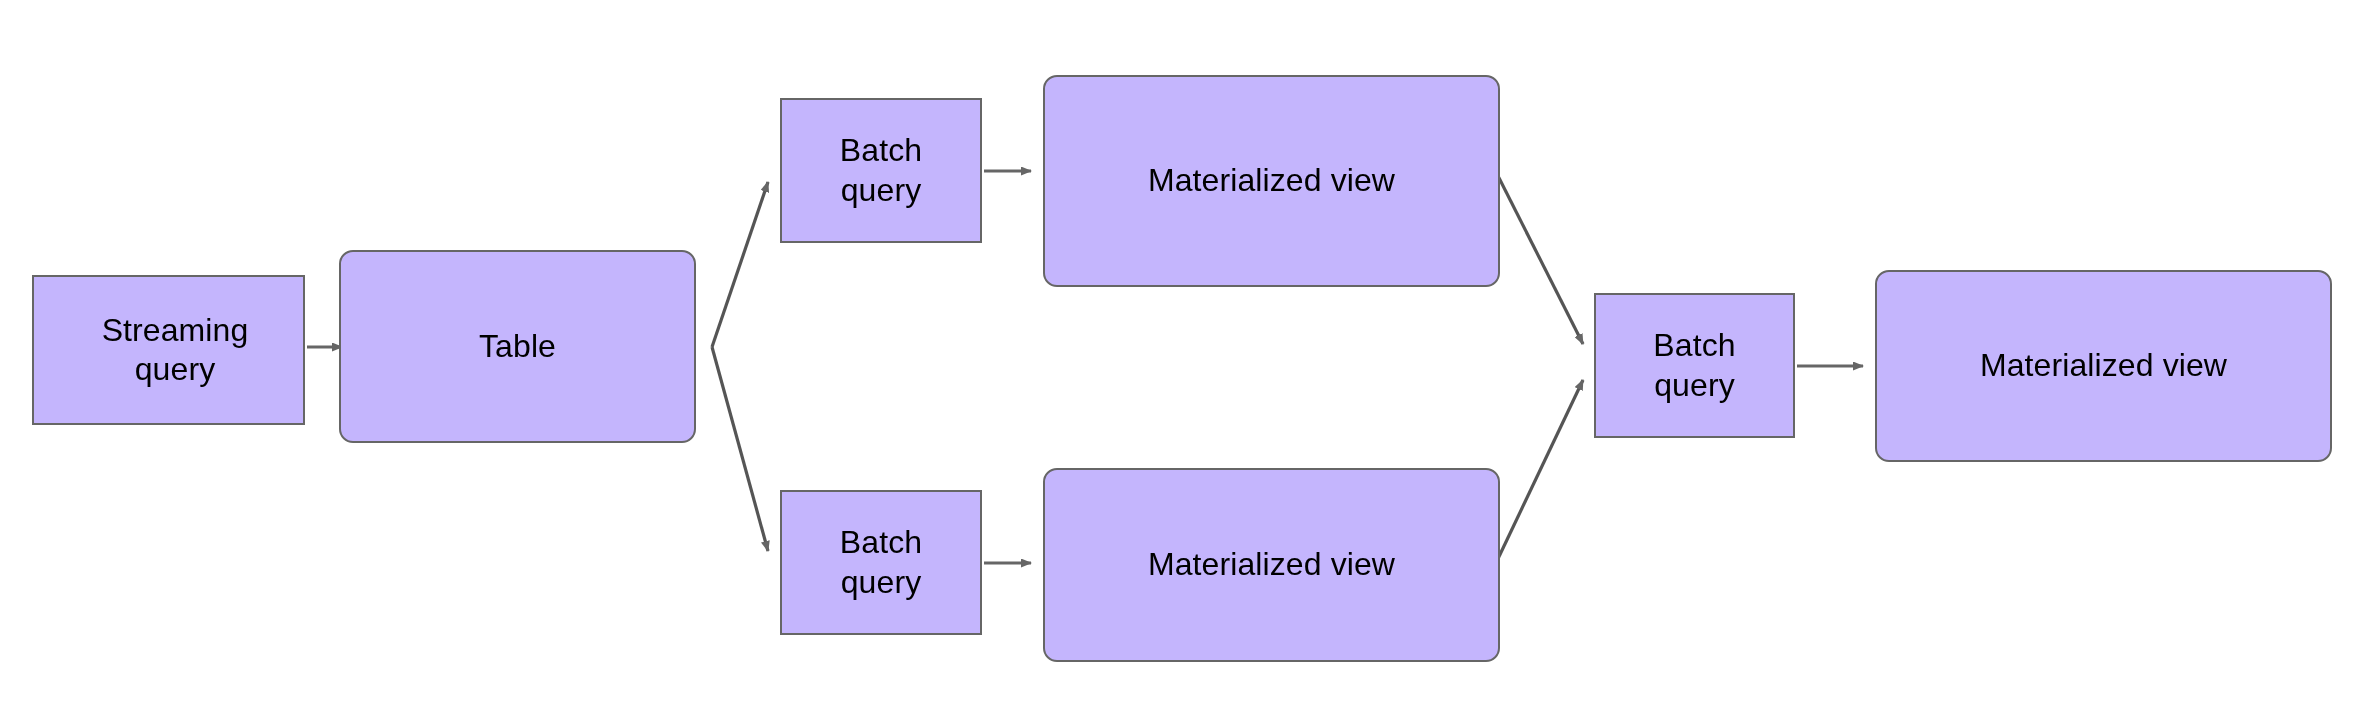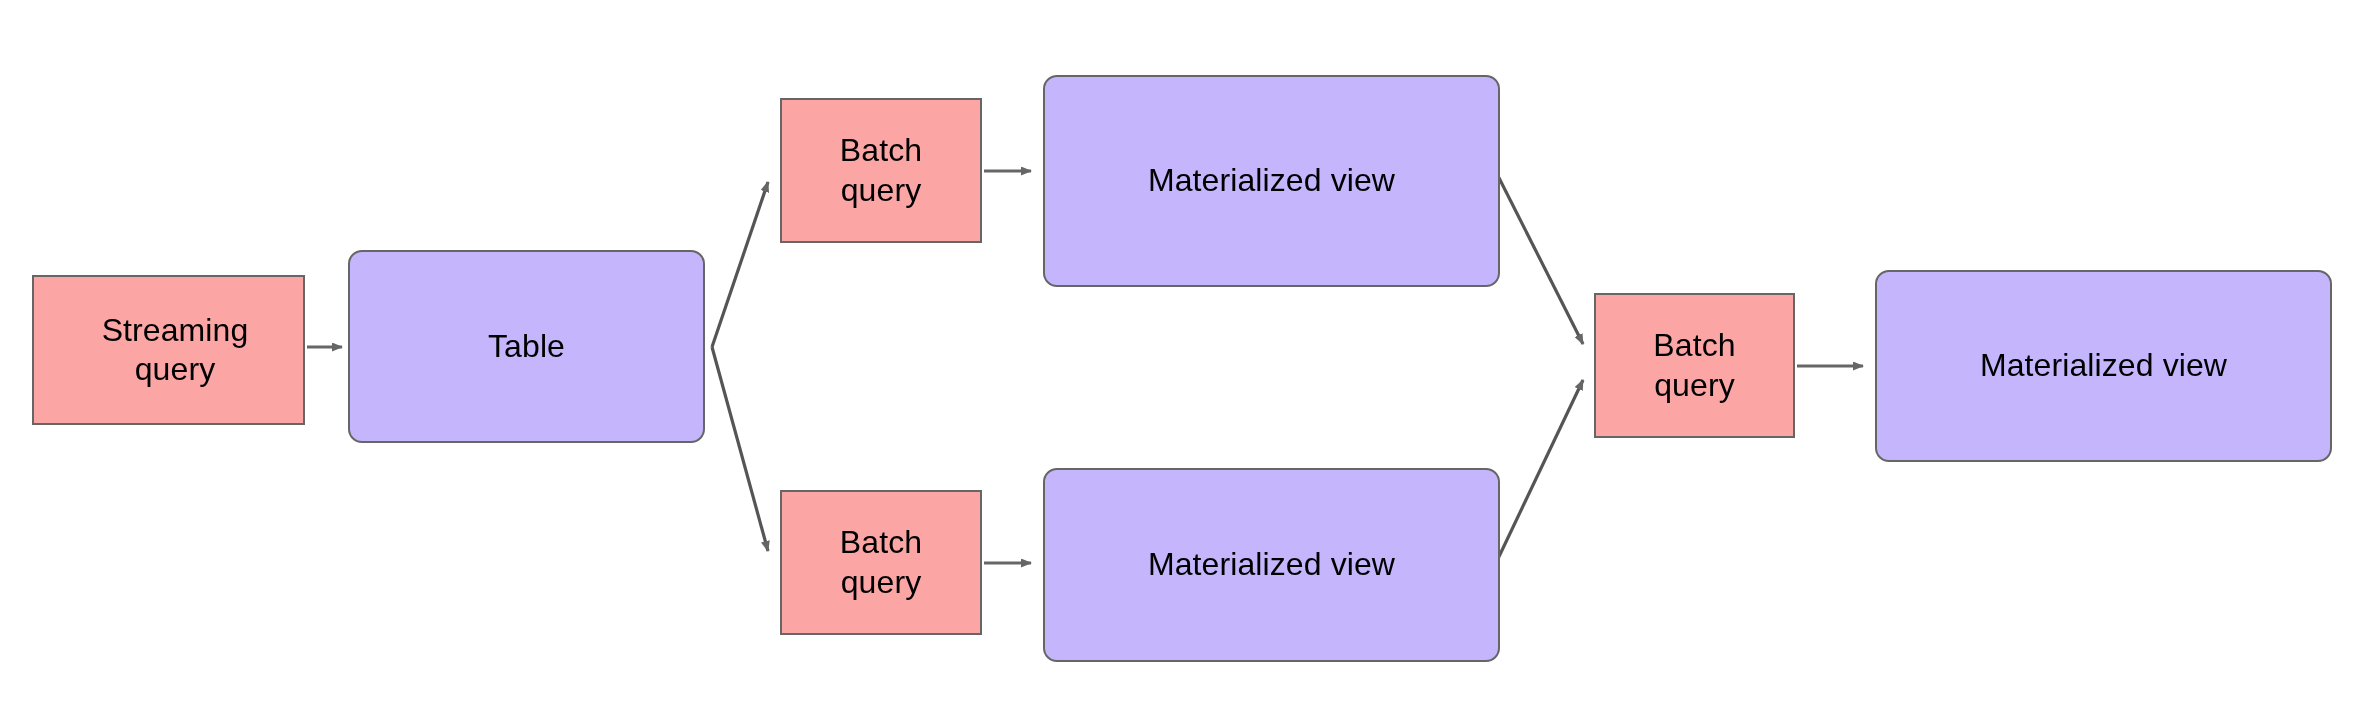--- a/index.html
+++ b/index.html
@@ -31,21 +31,21 @@
     justify-content: center;
     text-align: center;
     color: #000000;
     font-size: 32px;
     line-height: 1.22;
     border: 2px solid #666666;
     white-space: pre-line;
     letter-spacing: 0.1px;
   }
   .node.process {
-    background: #fca5a5;
+    background: #c4b5fd;
     border-radius: 0;
   }
   .node.store {
     background: #c4b5fd;
     border-radius: 14px;
   }
   .node-label {
     display: block;
     pointer-events: none;
   }
@@ -77,21 +77,21 @@
     <path d="M 1495 565 L 1583 380" fill="none" stroke="#555555" stroke-width="3.2" marker-end="url(#arrowhead)"></path>
 
     <path d="M 1797 366 L 1863 366" fill="none" stroke="#666666" stroke-width="3.2" marker-end="url(#arrowhead)"></path>
   </svg>
 
   <div class="node process" style="left:32px; top:275px; width:273px; height:150px;padding-left:13px;">
     <span class="node-label">Streaming
 query</span>
   </div>
 
-  <div class="node store" style="left:348px; top:250px; width:357px; height:193px;">
+  <div class="node store" style="left:339px; top:250px; width:357px; height:193px;">
     <span class="node-label">Table</span>
   </div>
 
   <div class="node process" style="left:780px; top:98px; width:202px; height:145px;">
     <span class="node-label">Batch
 query</span>
   </div>
 
   <div class="node store" style="left:1043px; top:75px; width:457px; height:212px;">
     <span class="node-label">Materialized view</span>

